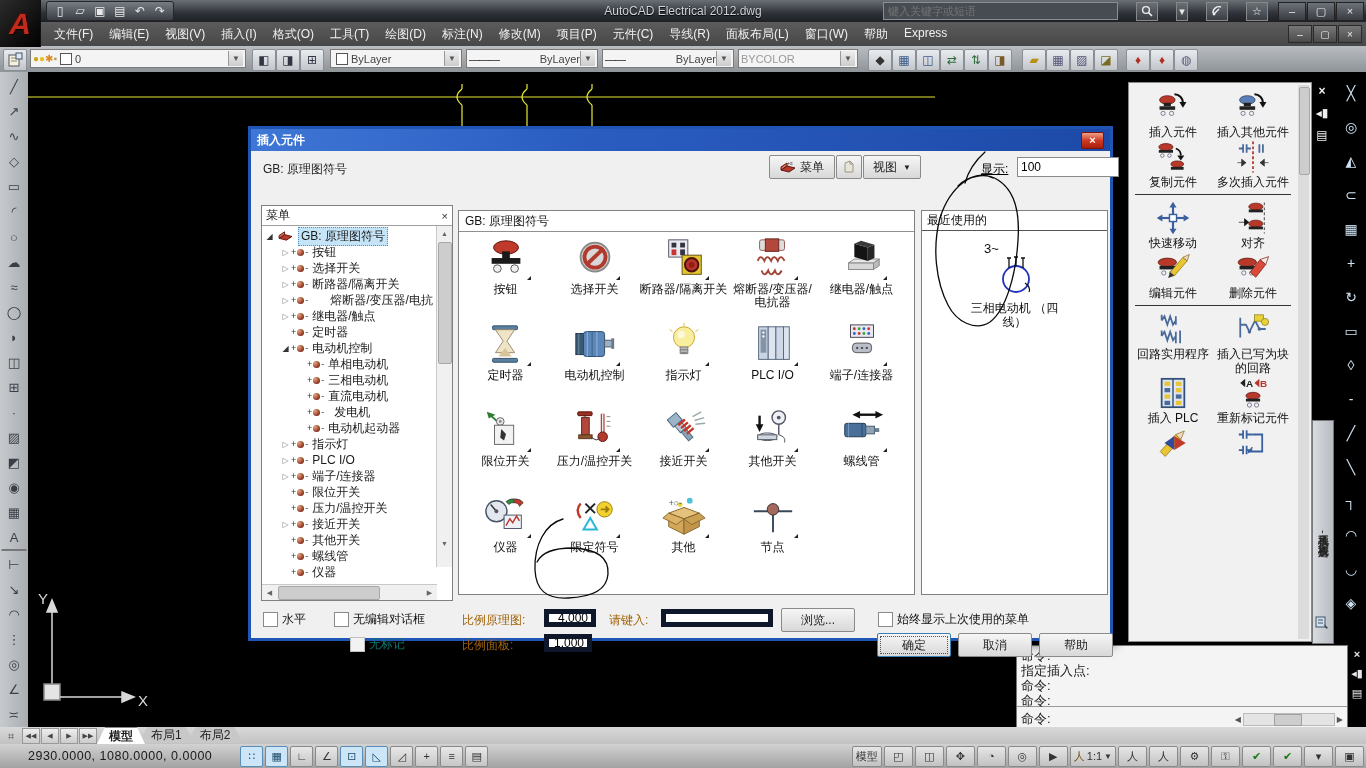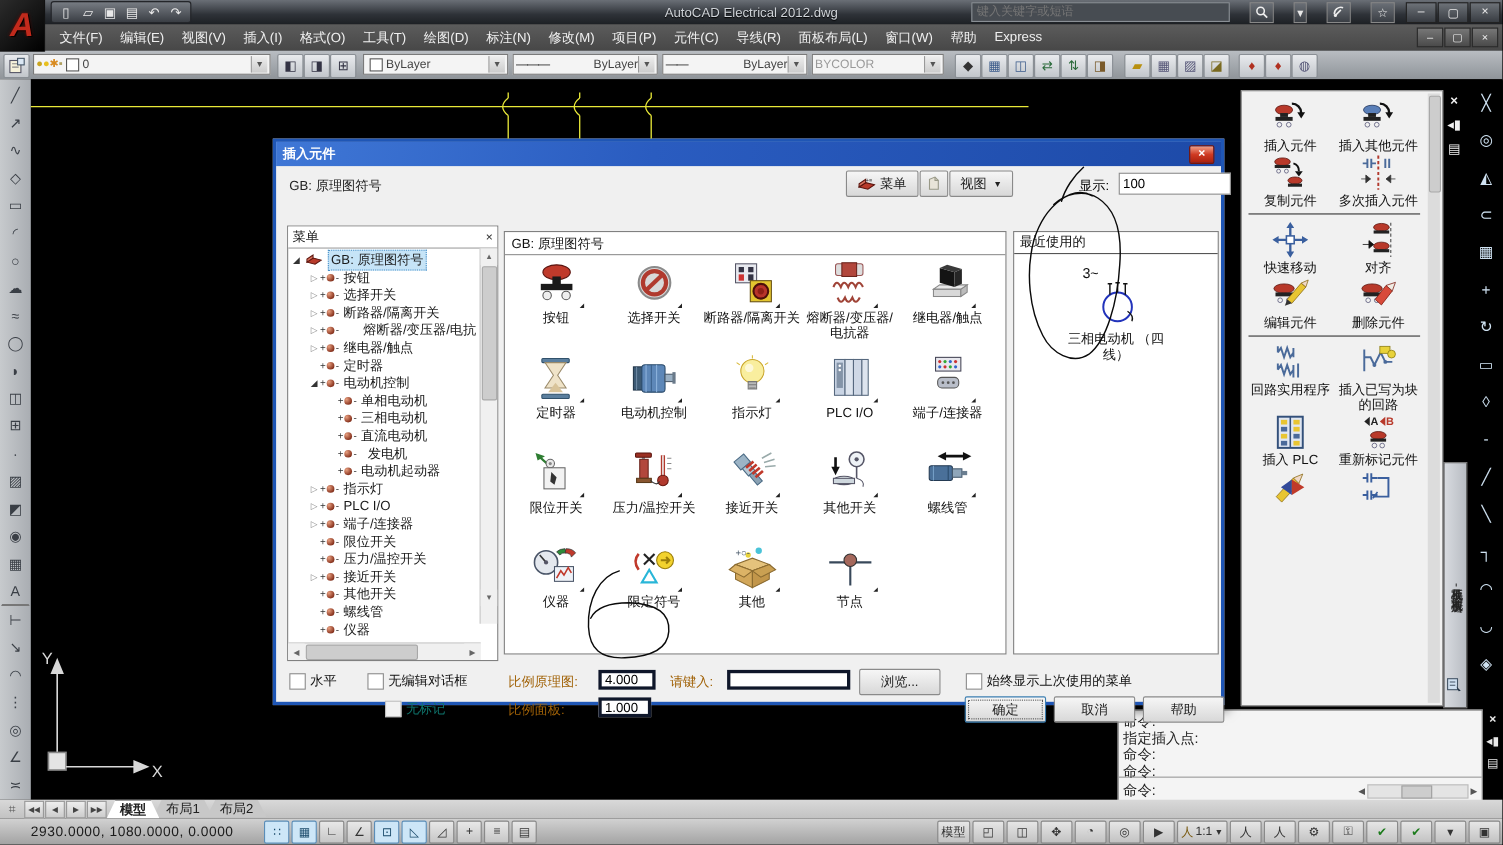--- a/index.html
+++ b/index.html
@@ -72,21 +72,21 @@
   .dlgclose{margin-left:auto;width:21px;height:15px;background:linear-gradient(#f0a088,#cf3a22 50%,#a81f0c);
        border:1px solid #7a1406;border-radius:2px;color:#fff;display:flex;align-items:center;
        justify-content:center;font-size:11px;font-weight:bold;}
   .dlgbody{position:relative;width:100%;height:487px;}
   .gbheader{position:absolute;left:12px;top:10px;color:#222;}
   .btn{background:linear-gradient(#f6f6f6,#e4e4e4 60%,#d8d8d8);border:1px solid #8a8a8a;
        border-radius:2px;display:flex;align-items:center;justify-content:center;font-size:12px;color:#222;}
   .menu-btn{position:absolute;left:518px;top:4px;width:64px;height:22px;gap:4px;}
   .page-btn{position:absolute;left:585px;top:4px;width:24px;height:22px;}
   .view-btn{position:absolute;left:612px;top:4px;width:56px;height:22px;gap:6px;}
-  .disp-label{position:absolute;left:730px;top:10px;}
+  .disp-label{position:absolute;left:730px;top:10px;text-decoration:underline;}
   .disp-input{position:absolute;left:766px;top:6px;width:94px;height:18px;border:1px solid #8a8a8a;
        background:#fff;font-size:12px;padding:0 3px;}
   .panel{position:absolute;background:#fff;border:1px solid #808080;box-sizing:border-box;}
   .treepanel{left:10px;top:54px;width:192px;height:396px;}
   .treehead{height:19px;border-bottom:1px solid #a0a0a0;display:flex;align-items:center;padding:0 4px;
        background:#fff;color:#222;}
   .treehead .x{margin-left:auto;color:#333;font-size:11px;}
   .treebody{position:relative;height:357px;overflow:hidden;padding-top:2px;}
   .trow{display:flex;align-items:center;height:16px;white-space:nowrap;color:#1a1a1a;}
   .trow .arr{width:11px;text-align:center;color:#8a8a8a;font-size:8px;flex:none;}
@@ -113,22 +113,22 @@
 
   .recentpanel{left:670px;top:59px;width:187px;height:385px;}
   .recenthead{height:19px;border-bottom:1px solid #555;display:flex;align-items:center;padding:0 5px;color:#111;}
   .ritem{width:100%;display:flex;flex-direction:column;align-items:center;margin-top:8px;}
   .rlabel{text-align:center;line-height:14px;color:#111;}
 
   .cbrow{position:absolute;display:flex;align-items:center;gap:4px;color:#111;}
   .cbox{width:13px;height:13px;background:#fff;border:1px solid #8a8a8a;flex:none;}
   .cbox.dis{background:#f2f2f2;border-color:#c0c0c0;}
   .dis-label{color:#0f766e;}
-  .field{position:absolute;height:18px;border:3px solid #0f172a;background:#fff;font-size:12px;
-       padding:0 3px;box-sizing:border-box;}
+  .field{position:absolute;height:18px;border:5px solid #0f172a;background:#fff;font-size:12px;
+       padding:0 3px;box-sizing:border-box;text-align:right;}
   .flabel{position:absolute;color:#a16207;}
   .pushbtn{position:absolute;height:22px;}
   .okbtn{border:1px solid #3c7fb1;outline:1px dotted #555;outline-offset:-4px;}
 
   
   .palette{left:1128px;top:82px;width:184px;height:560px;background:#f1f1f1;border:1px solid #8a8a8a;
        z-index:6;box-sizing:border-box;padding:6px 14px 0 4px;}
   .prow{display:flex;}
   .pcell{width:80px;display:flex;flex-direction:column;align-items:center;}
   .picon{width:36px;height:36px;display:flex;align-items:center;justify-content:center;}

